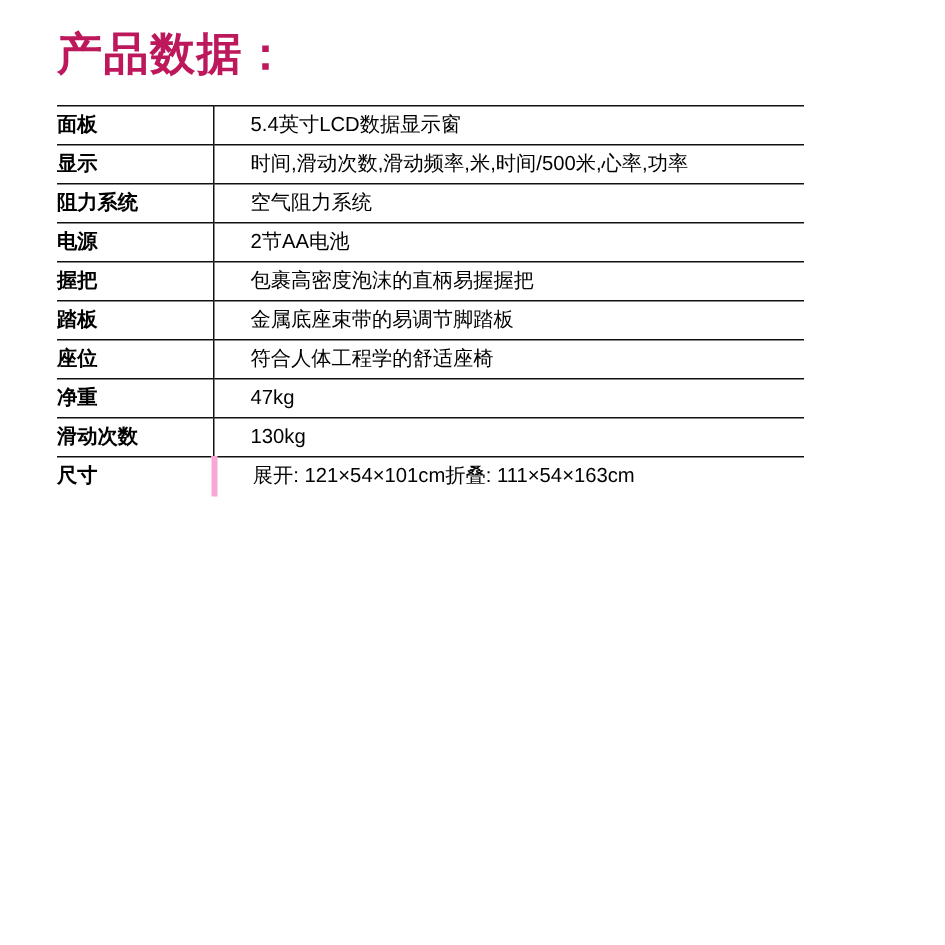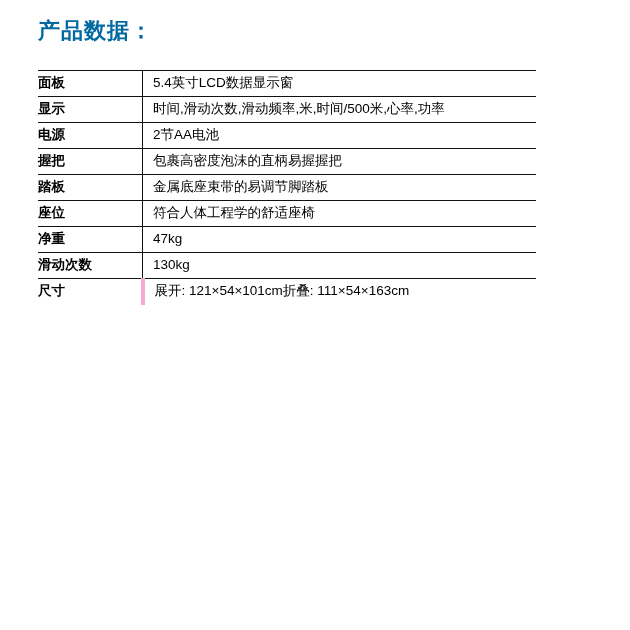--- a/index.html
+++ b/index.html
@@ -17,24 +17,24 @@
   .page {
     position: relative;
     width: 630px;
     height: 630px;
     box-sizing: border-box;
   }
   .page-title {
     position: absolute;
     left: 38px;
     top: 16px;
-    font-size: 22px;
+    font-size: 30px;
     font-weight: bold;
     letter-spacing: 1px;
-    color: #0369a1;
+    color: #be185d;
     white-space: nowrap;
   }
   .spec-table {
     position: absolute;
     left: 38px;
     top: 70px;
     width: 498px;
     border-collapse: collapse;
     table-layout: fixed;
   }
@@ -50,21 +50,21 @@
     border-bottom: 1px solid #111;
   }
   .spec-table tr td.label {
     width: 100px;
     border-right: 1px solid #111;
     font-weight: bold;
     white-space: nowrap;
     padding-right: 4px;
   }
   .spec-table tr td.value {
-    padding-left: 10px;
+    padding-left: 24px;
     text-align: left;
     white-space: nowrap;
     margin-top: 16px;
   }
   
   .spec-table tr + tr td {
     border-top: none;
   }
   
   .spec-table tr:last-child td {
@@ -87,20 +87,24 @@
       <tr>
         <td class="label">面板</td>
         <td class="value">5.4英寸LCD数据显示窗</td>
       </tr>
 
       <tr>
         <td class="label">显示</td>
         <td class="value">时间,滑动次数,滑动频率,米,时间/500米,心率,功率</td>
       </tr>
 
+      <tr>
+        <td class="label">阻力系统</td>
+        <td class="value">空气阻力系统</td>
+      </tr>
 
       <tr>
         <td class="label">电源</td>
         <td class="value">2节AA电池</td>
       </tr>
 
       <tr>
         <td class="label">握把</td>
         <td class="value">包裹高密度泡沫的直柄易握握把</td>
       </tr>

